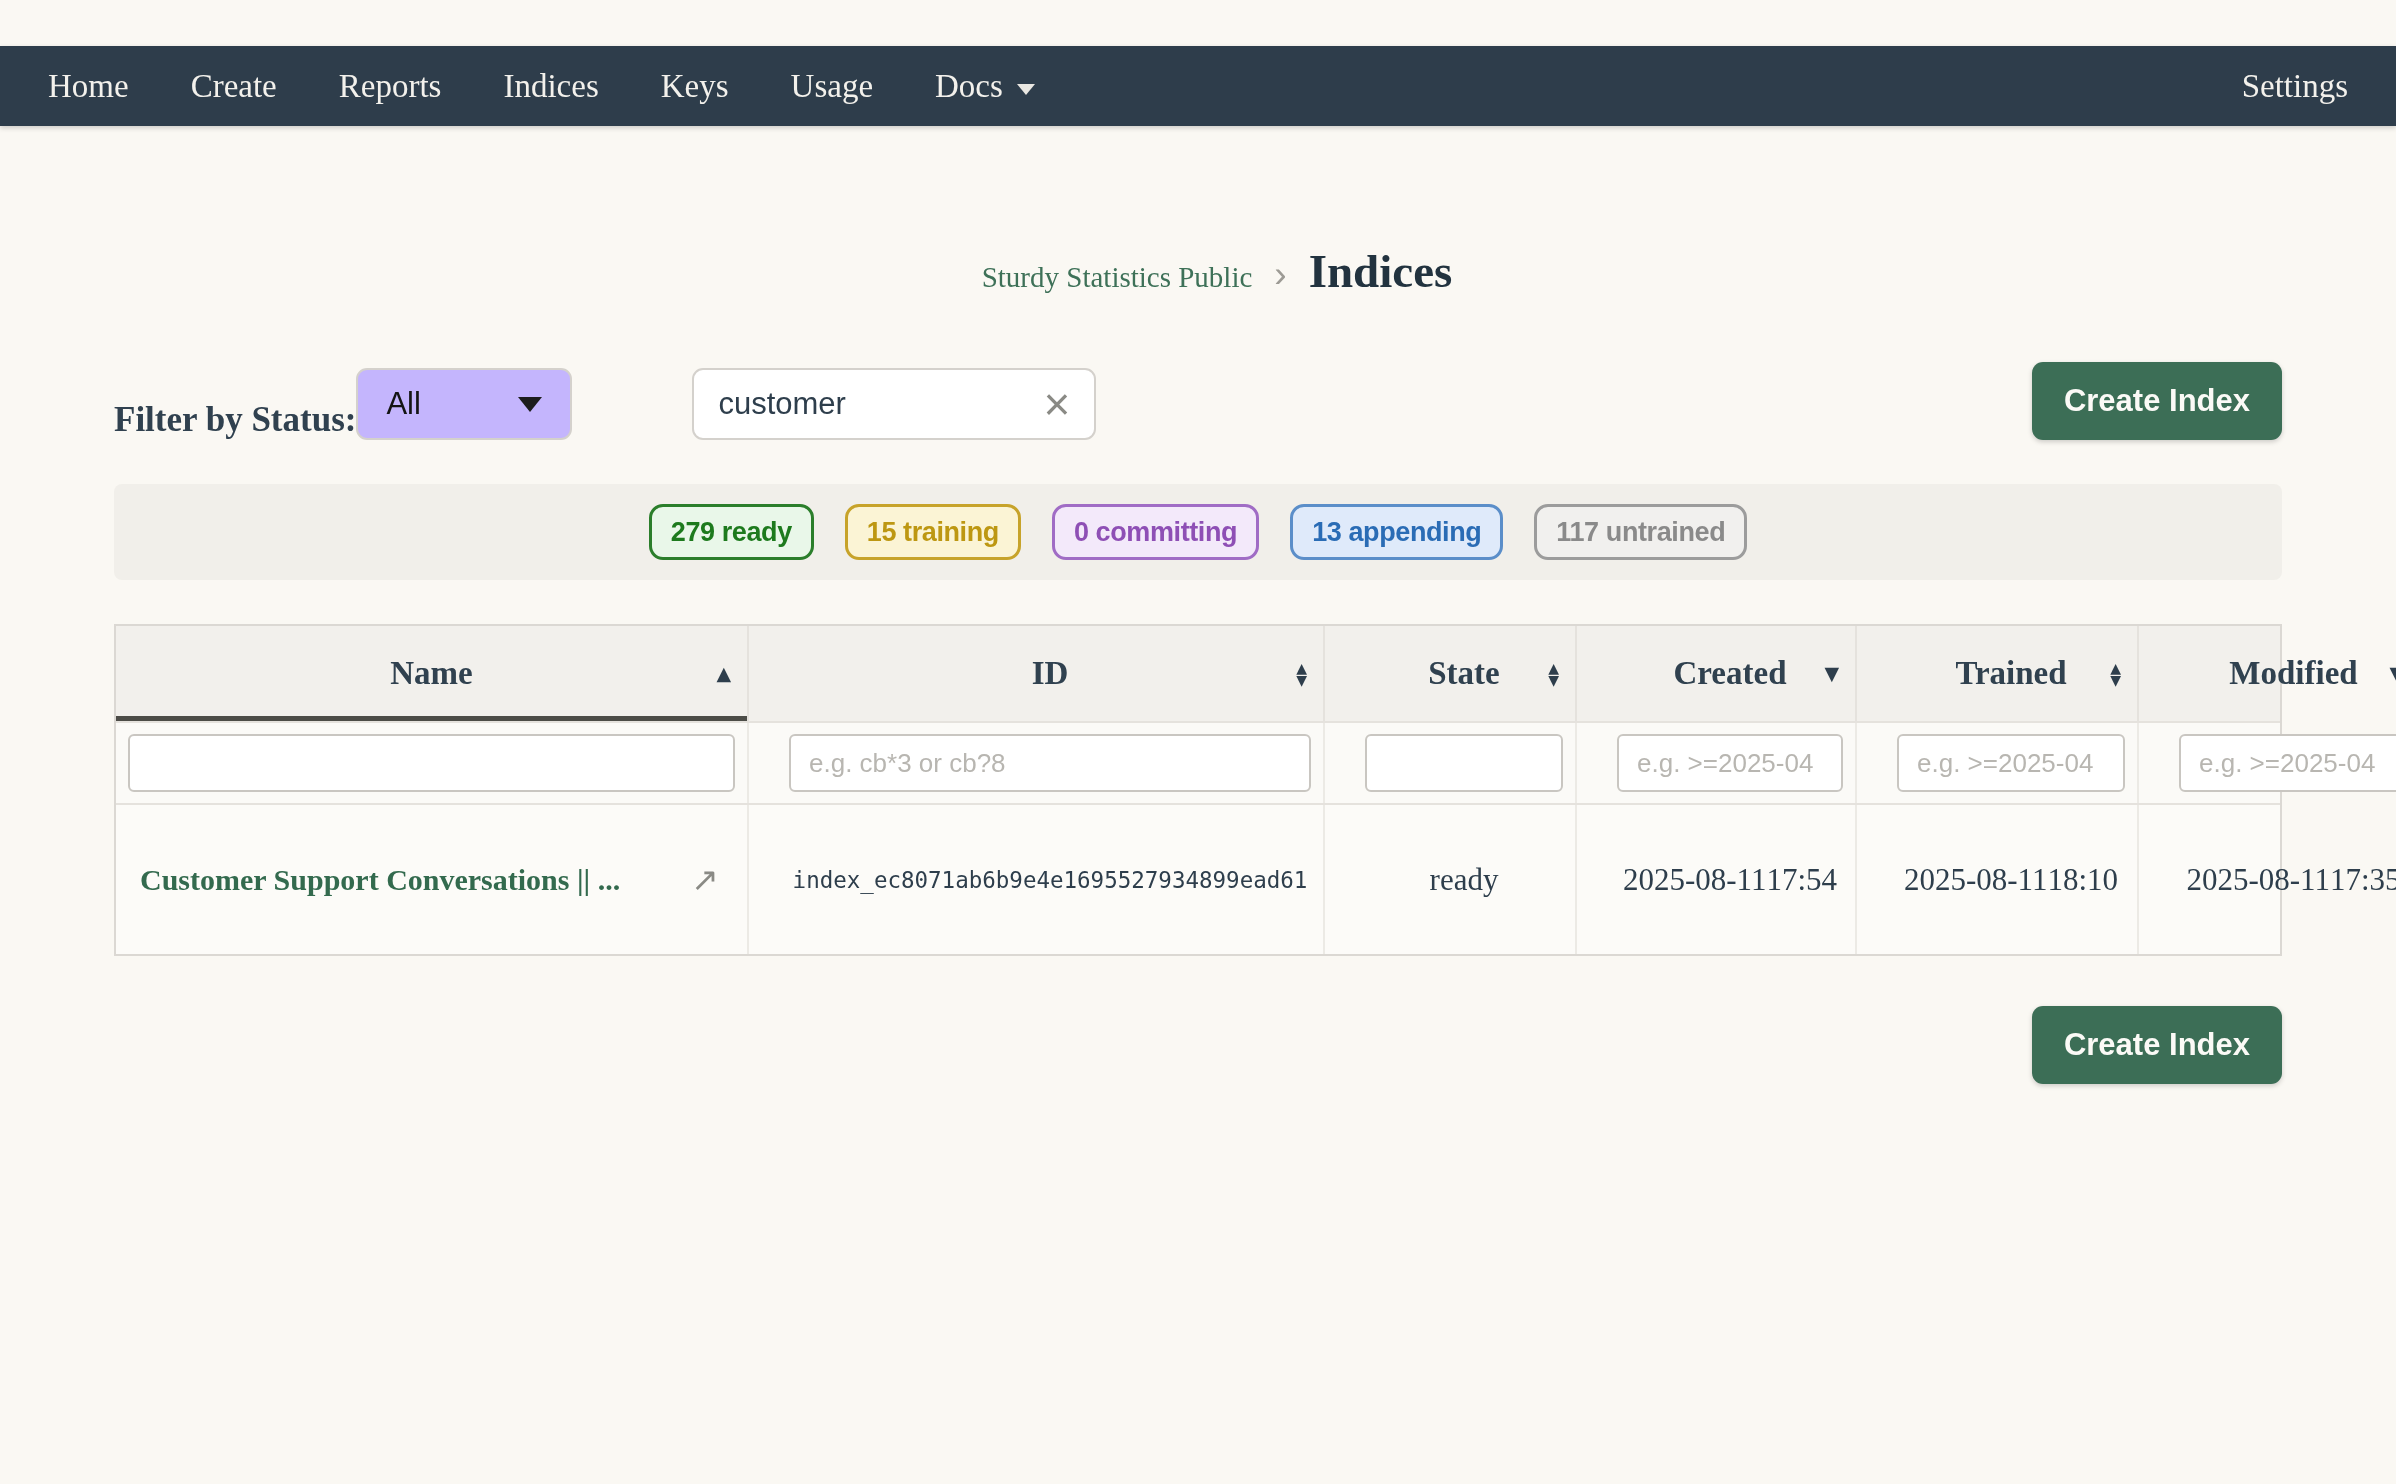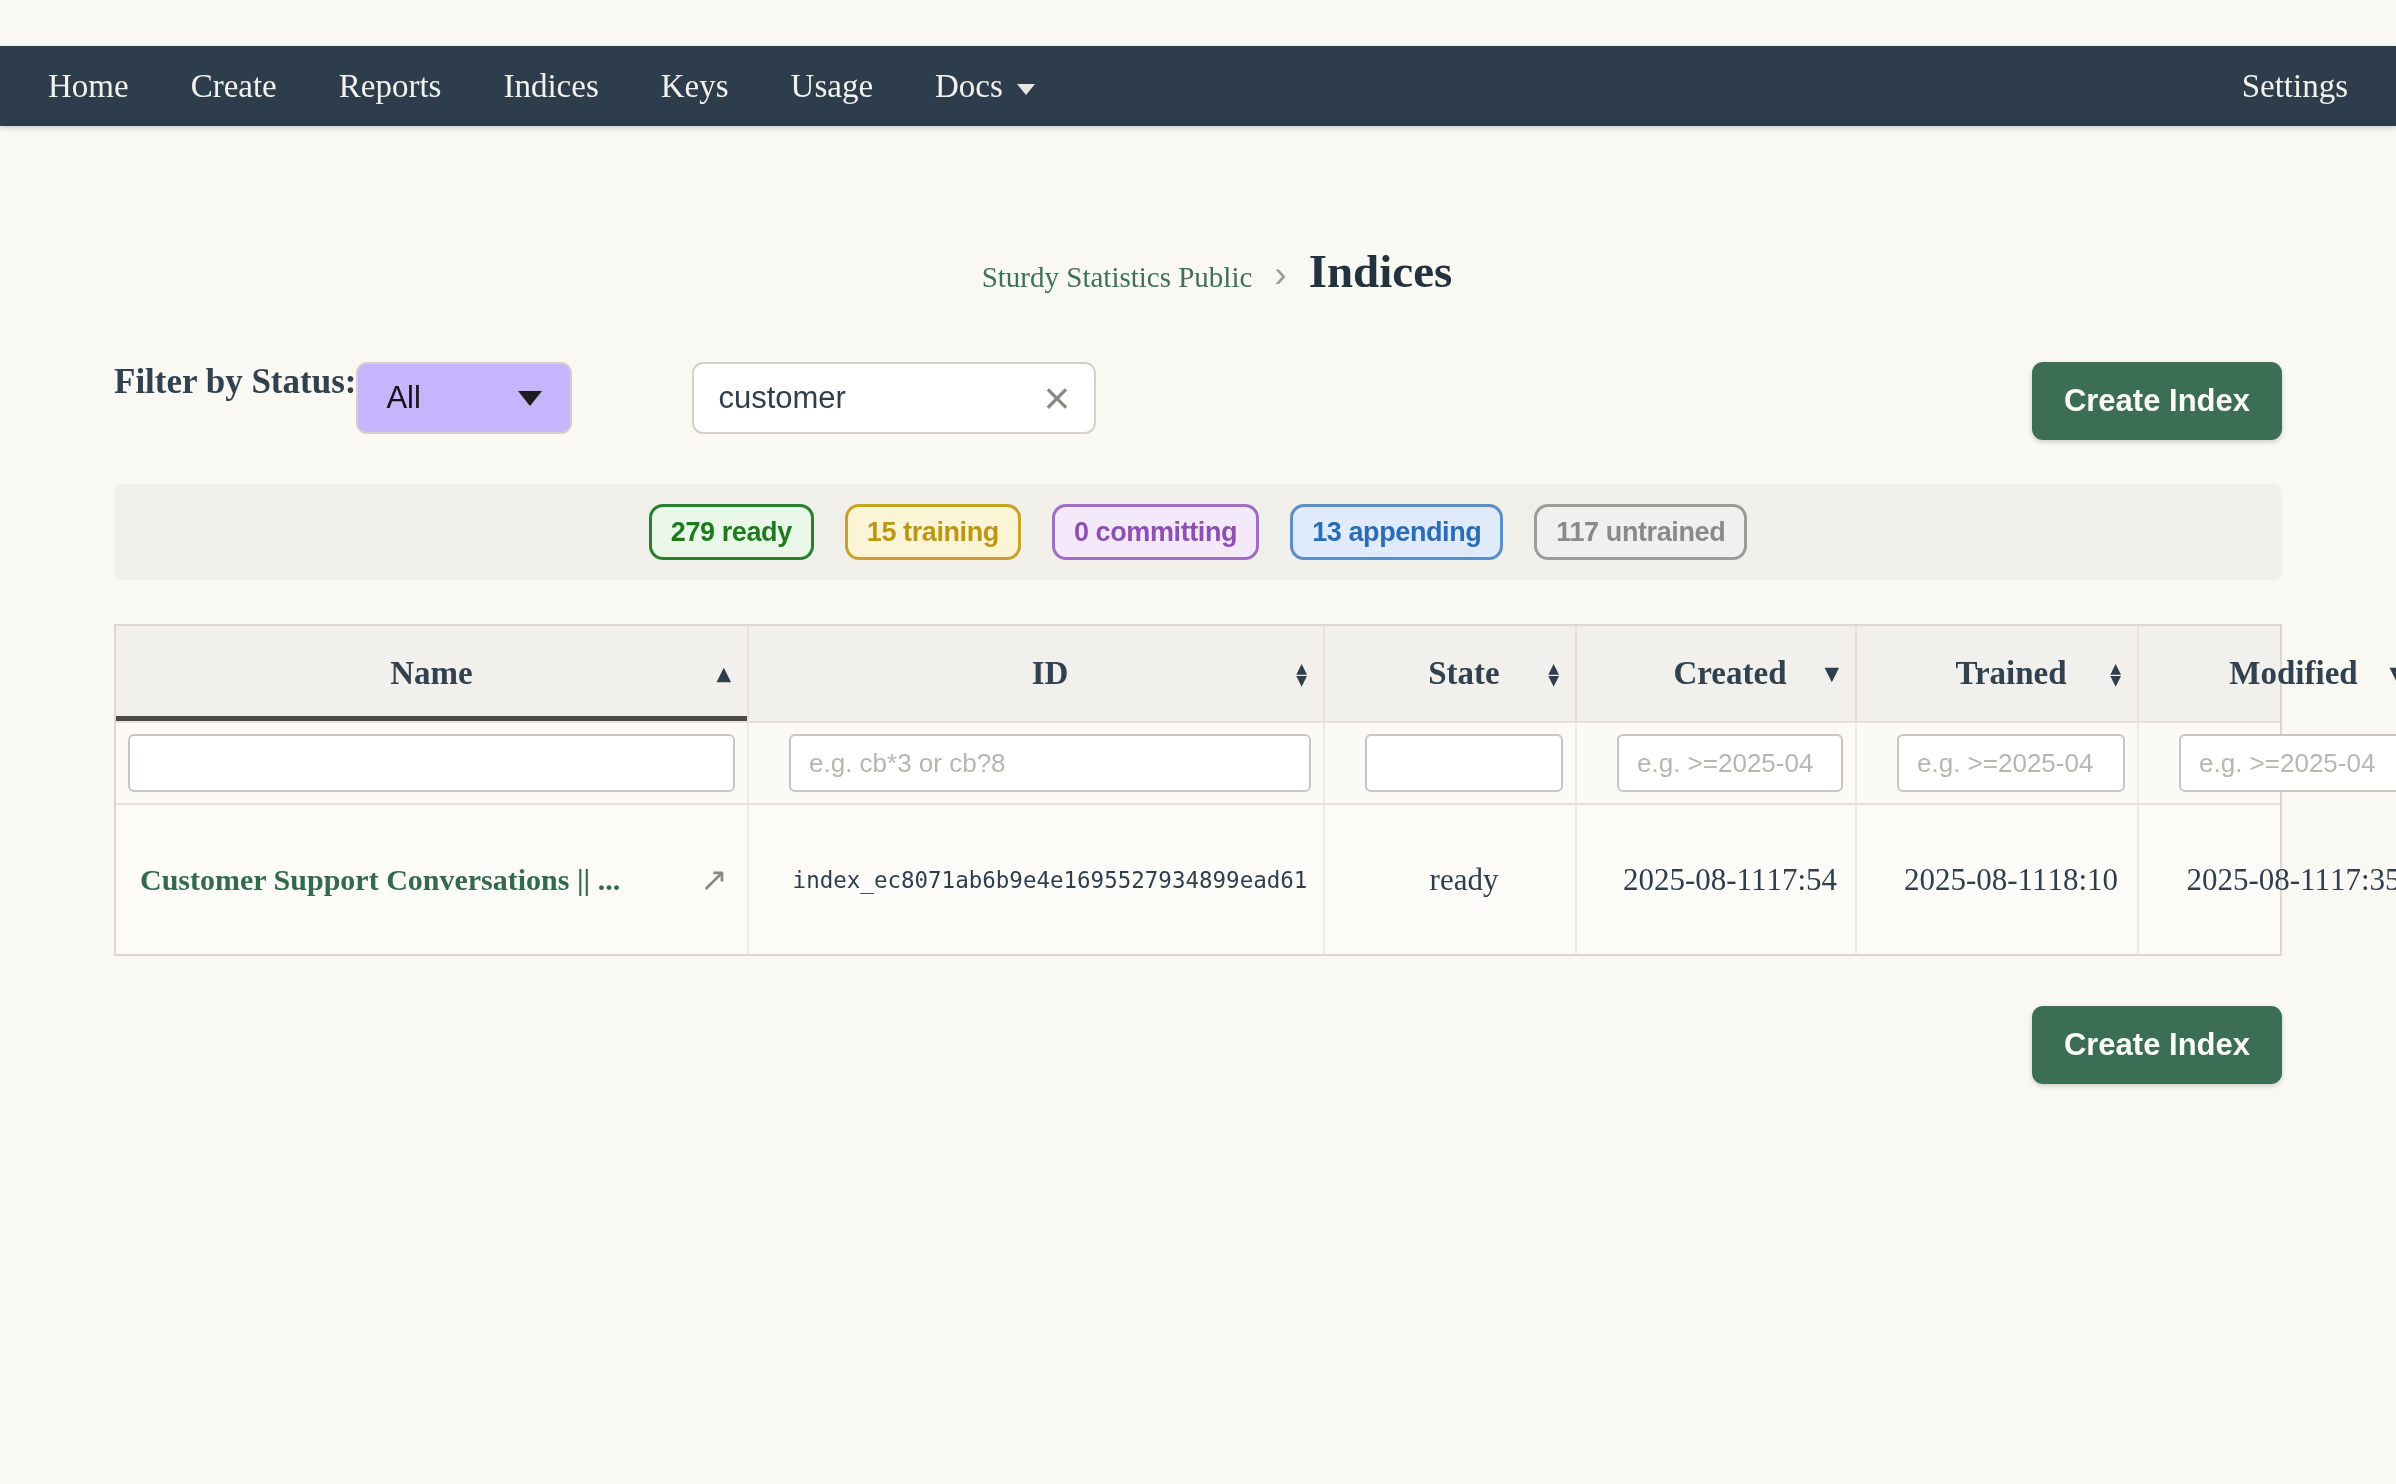--- a/index.html
+++ b/index.html
@@ -31,21 +31,21 @@
   .container{width:2168px;margin:0 auto;}
 
   
   .breadcrumb{margin-top:118px;text-align:center;display:flex;justify-content:center;
               align-items:baseline;gap:22px;}
   .crumb-link{font-family:Liberation Serif, serif;font-size:29px;color:var(--link-green);cursor:pointer;margin-left:38px;}
   .crumb-sep{font-family:var(--sans);font-size:37px;color:#9d9b95;}
   .crumb-current{font-family:var(--serif);font-weight:bold;font-size:47px;color:#22333f;}
 
   
-  .filter-bar{margin-top:64px;display:flex;align-items:flex-start;}
+  .filter-bar{margin-top:64px;display:flex;align-items:flex-end;}
   .filter-label{font-family:var(--serif);font-weight:bold;font-size:35px;color:#30414f;}
   .status-select{width:216px;height:72px;background:#c4b5fd;
                  border:2px solid #d4d1cc;border-radius:11px;display:flex;align-items:center;
                  justify-content:space-between;padding:0 28px;font-size:31px;color:#141414;cursor:pointer;}
   .select-caret{width:0;height:0;border-left:12px solid transparent;
                 border-right:12px solid transparent;border-top:15px solid #1d1d1d;}
   .search-box{margin-left:120px;width:404px;height:72px;background:#ffffff;
               border:2px solid #d4d1cc;border-radius:11px;display:flex;align-items:center;
               padding:0 24px;}
   .search-box input{flex:1;border:none;outline:none;background:transparent;
@@ -80,21 +80,21 @@
   .tf:last-child{border-right:none;}
   .tf input{width:100%;height:58px;border:2px solid var(--input-border);border-radius:6px;
             background:#ffffff;font-family:var(--sans);font-size:26px;color:var(--text-dark);
             padding:0 18px;outline:none;}
   .tf input::placeholder{color:#b8b6b1;}
   .tbody-row{height:149px;background:#fcfbf8;}
   .td{display:flex;align-items:center;justify-content:center;text-align:center;
       font-family:var(--serif);font-size:31px;color:var(--text-dark);
       border-right:2px solid #eceae5;padding:0 10px;}
   .td:last-child{border-right:none;}
-  .td-name{justify-content:flex-start;padding-left:24px;padding-right:19px;}
+  .td-name{justify-content:flex-start;padding-left:24px;padding-right:28px;}
   .row-link{font-family:var(--serif);font-weight:bold;font-size:30px;color:var(--rowlink-green);
             white-space:nowrap;overflow:hidden;cursor:pointer;}
   .ext-arrow{margin-left:auto;font-family:"DejaVu Sans",sans-serif;font-size:33px;
              color:#8a8a85;cursor:pointer;padding-left:14px;}
   .td-id{font-family:var(--mono);font-size:22.5px;letter-spacing:0;}
   .td-date{flex-direction:row;line-height:1.6;}
 
   
   .bottom-btn-wrap{display:flex;justify-content:center;margin-top:50px;}
 </style>

